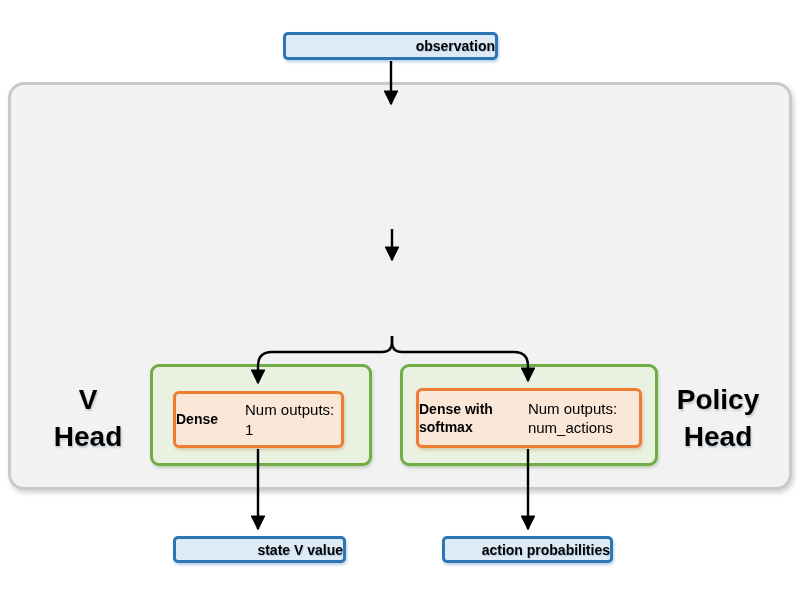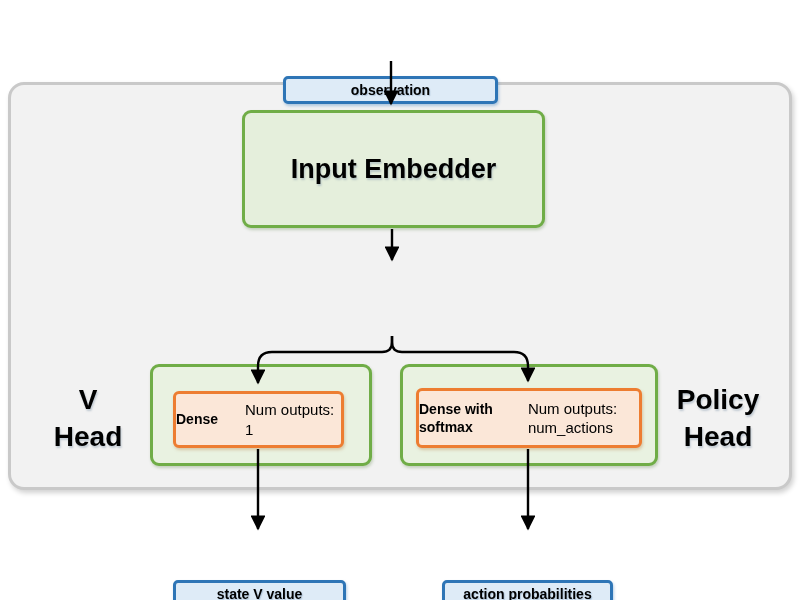--- a/index.html
+++ b/index.html
@@ -18,28 +18,27 @@
   .outer-container {
     left: 8px; top: 82px; width: 784px; height: 408px;
     background: #f2f2f2;
     border: 3px solid #c9c9c9;
     border-radius: 16px;
     box-shadow: 2px 3px 5px rgba(0,0,0,0.18);
   }
 
   
   .io-box {
-    display: flex; align-items: center; justify-content: center;
+    display: flex; align-items: center; justify-content: flex-end;
     background: #deebf7;
     border: 3px solid #2e75b6;
     border-radius: 5px;
     font-weight: bold; font-size: 14px; color: #000;
     box-shadow: 1px 2px 3px rgba(46,117,182,0.35);
     text-shadow: 1px 1px 1px rgba(120,150,185,0.45);
-    margin-top: 44px;
   }
   .observation { left: 283px; top: 32px; width: 215px; height: 28px; }
   .state-v-value { left: 173px; top: 536px; width: 173px; height: 27px; }
   .action-probabilities { left: 442px; top: 536px; width: 171px; height: 27px; }
 
   
   .green-box {
     display: flex; align-items: center; justify-content: center;
     background: #e5efdc;
     border: 3px solid #70ad47;
@@ -83,23 +82,20 @@
 <body>
 
 <div class="canvas">
 
   <div class="abs outer-container"></div>
 
   <div class="abs io-box observation">
     <span>observation</span>
   </div>
 
-  <div class="abs green-box big-label input-embedder">
-    <span>Input Embedder</span>
-  </div>
 
 
   <div class="abs green-box v-head-container"></div>
   <div class="abs orange-box dense-box">
     <span class="ob-title">Dense</span>
     <span class="ob-sub">Num outputs: 1</span>
   </div>
   <div class="abs head-label v-head-label">
     <div>V</div>
     <div>Head</div>

